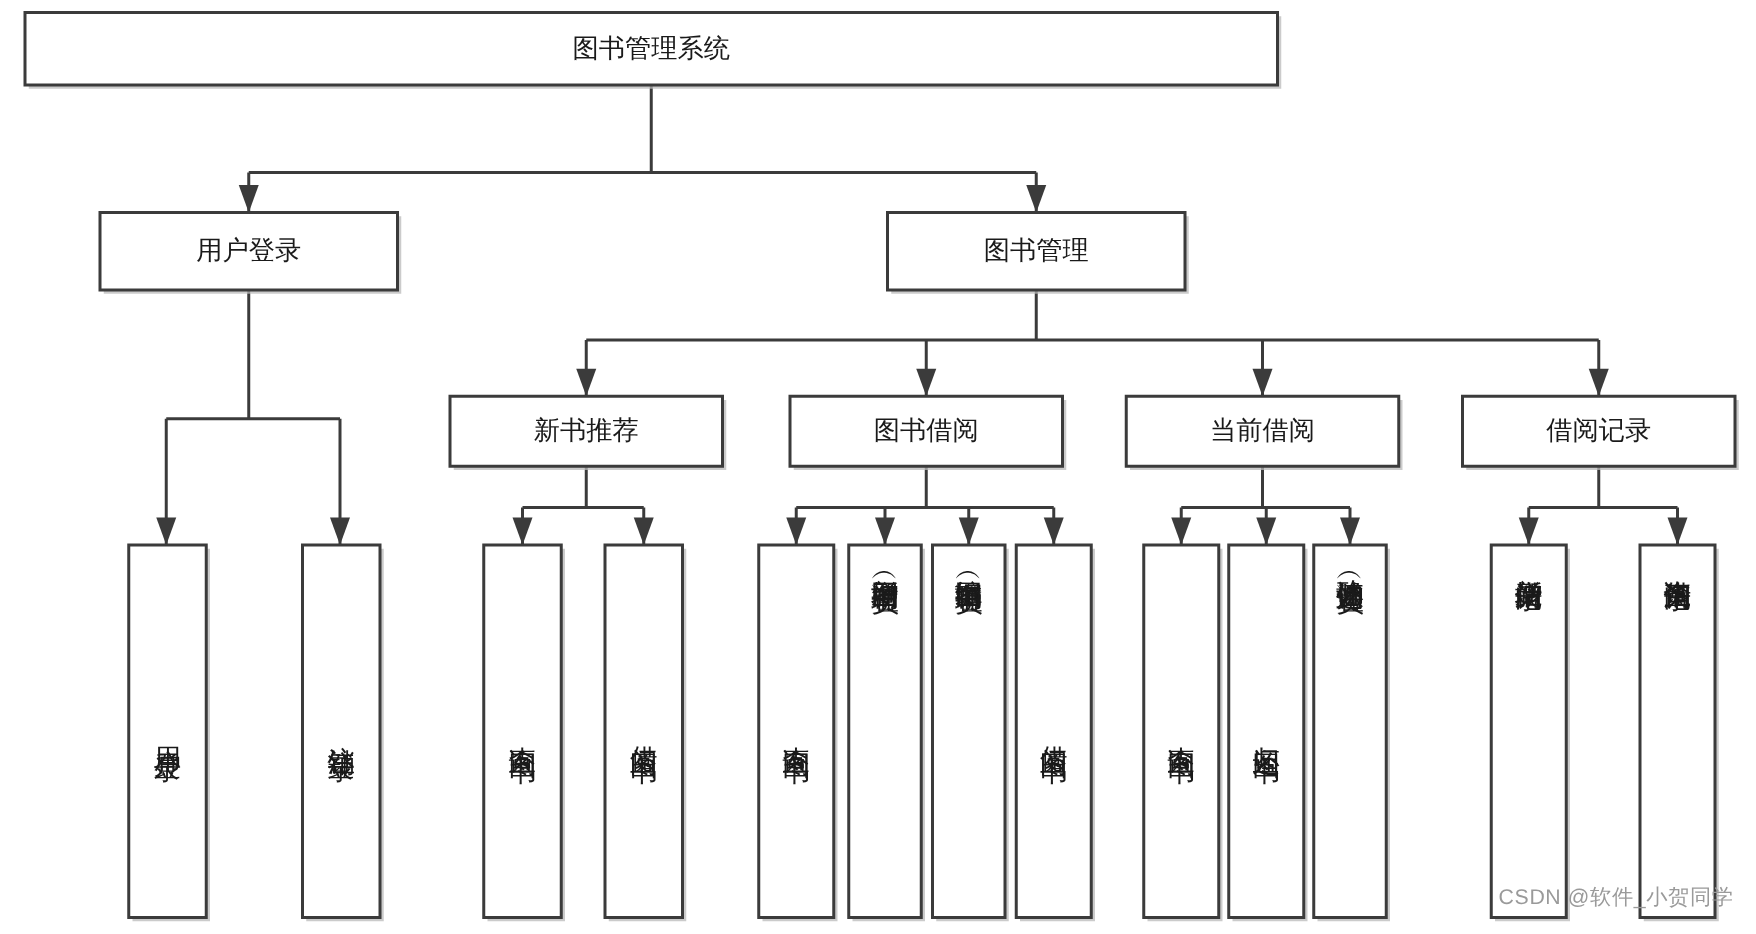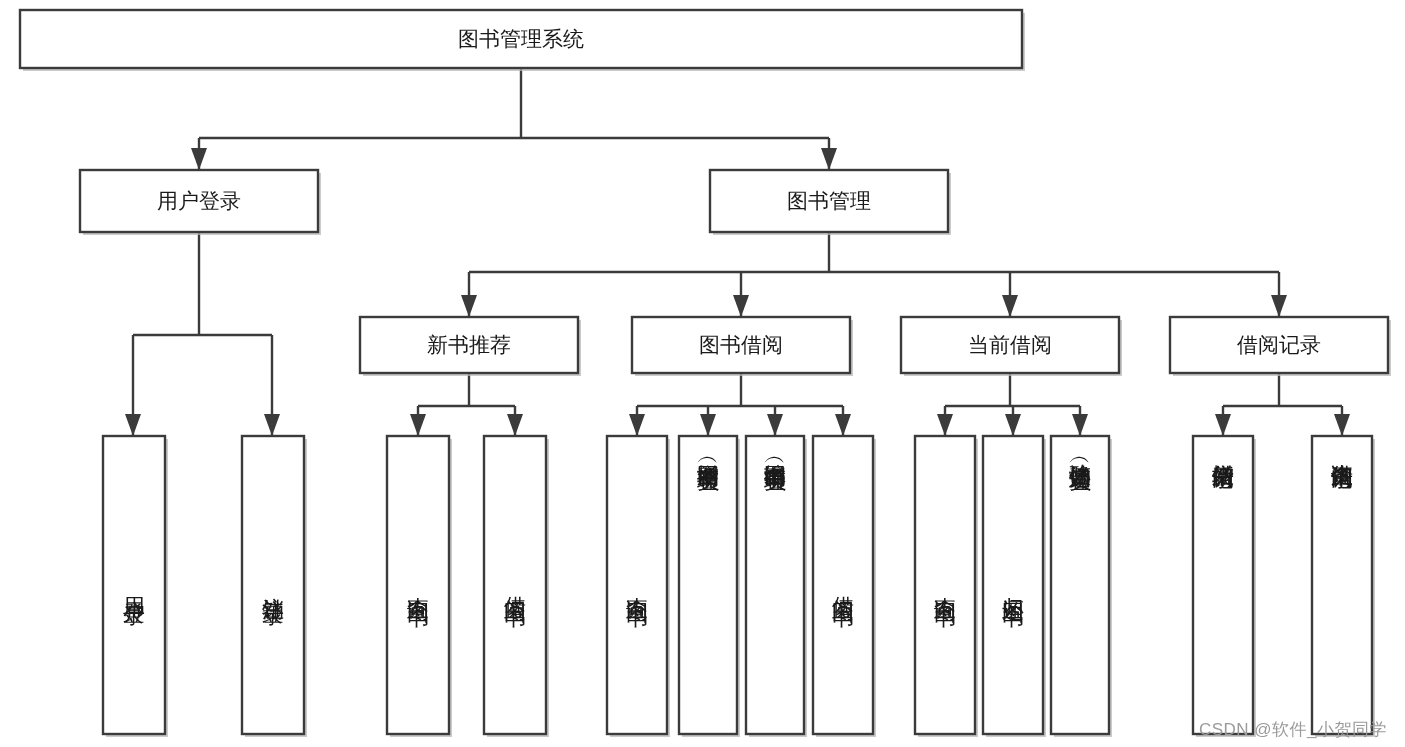--- a/index.html
+++ b/index.html
@@ -68,21 +68,21 @@
     font-family: "Liberation Sans", "DejaVu Sans", sans-serif;
     font-size: 22px;
     line-height: 1;
     letter-spacing: 3px;
     color: #1a1a1a;
     white-space: nowrap;
   }
   .watermark {
     position: absolute;
     right: 18px;
-    bottom: 6px;
+    bottom: 18px;
     font-family: "Liberation Sans", "DejaVu Sans", sans-serif;
     font-size: 17px;
     color: #9a9a9a;
     white-space: nowrap;
     letter-spacing: 0.5px;
   }
 </style>
 </head>
 <body>
 

